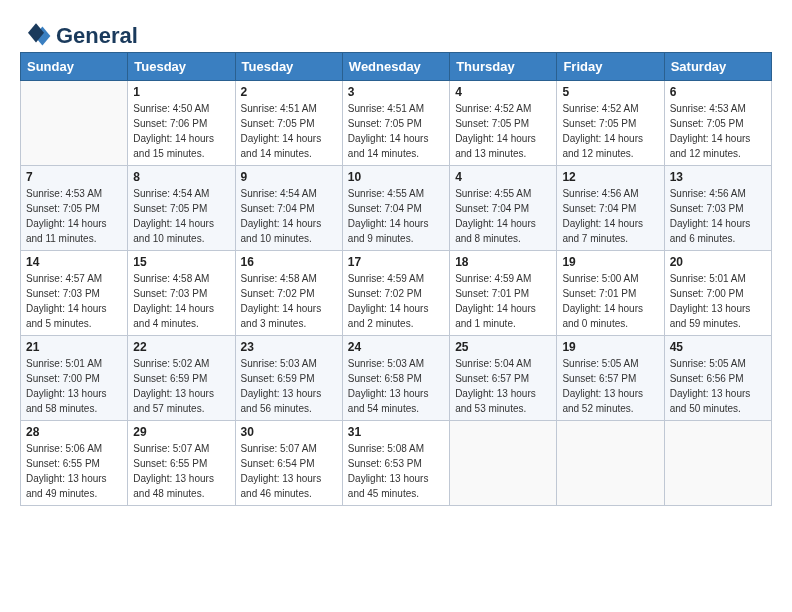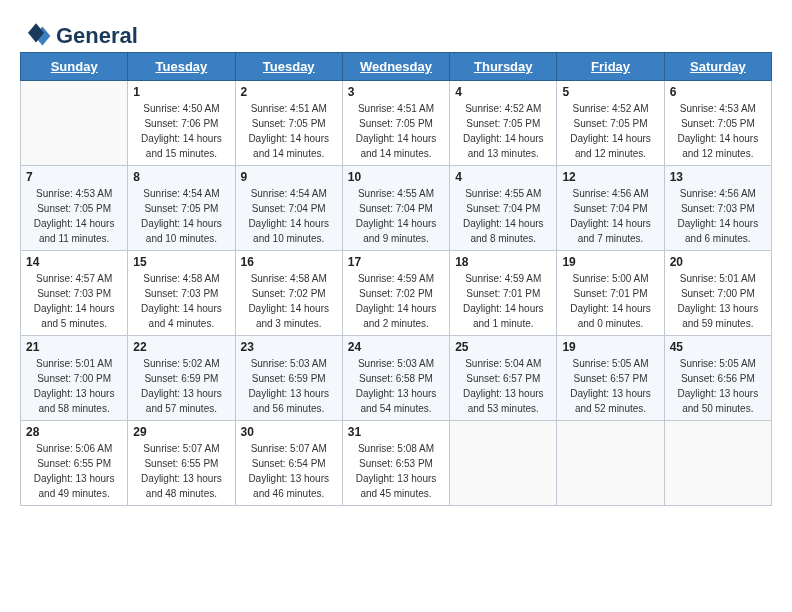--- a/index.html
+++ b/index.html
@@ -46,26 +46,25 @@
       color: #333;
     }
     table {
       width: 100%;
       border-collapse: collapse;
       font-size: 11px;
     }
     thead th {
       background-color: #3a7fc1;
       color: #fff;
-      text-align: center;
+      text-align: left;
       padding: 6px 6px;
       font-size: 13px;
       font-weight: bold;
       border: 1px solid #2a6090;
-      text-decoration: underline;
     }
     td {
       border: 1px solid #c0c8d4;
       vertical-align: top;
       padding: 4px 5px;
       width: 14.28%;
       min-height: 80px;
       background: #fff;
     }
     tr:nth-child(even) td {
@@ -75,21 +74,20 @@
       font-weight: bold;
       font-size: 12px;
       color: #222;
       display: block;
       margin-bottom: 2px;
     }
     .day-info {
       font-size: 10px;
       color: #333;
       line-height: 1.5;
-      text-align: center;
     }
     .empty-cell {
       background: #f9f9f9;
     }
     .row-alt td {
       background: #eef2f7;
     }
   </style>
 </head>
 <body>

